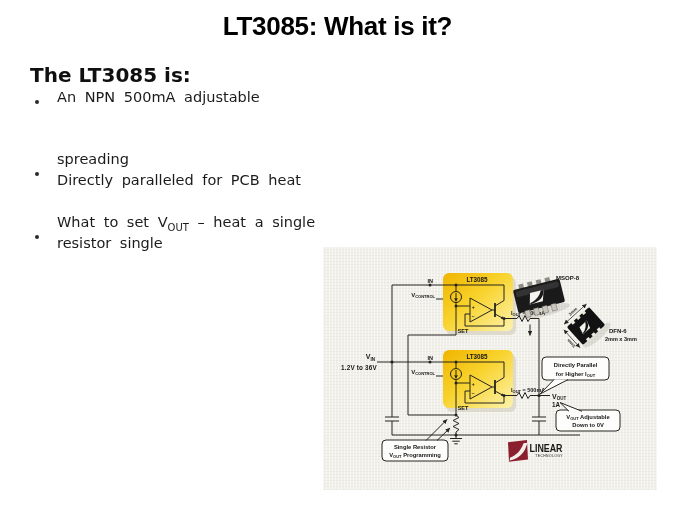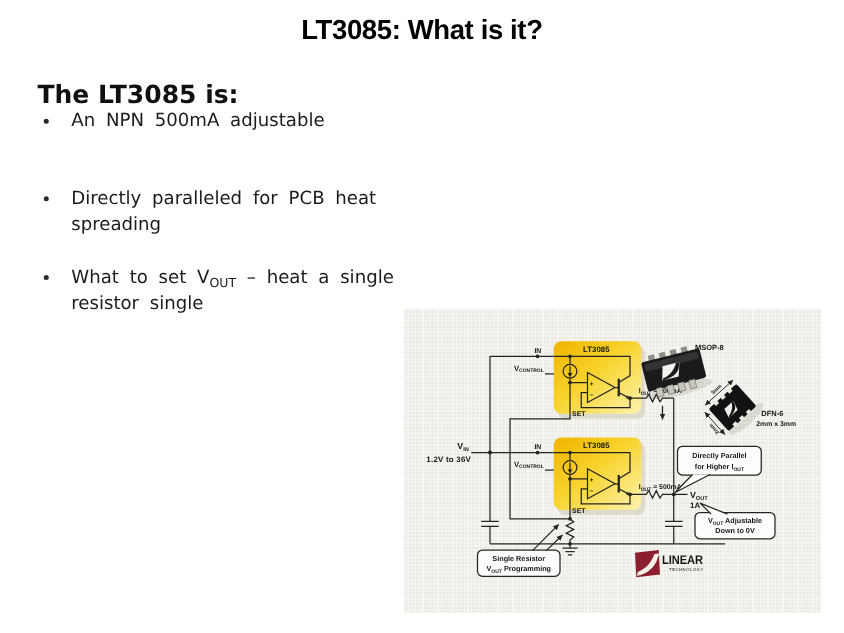--- a/index.html
+++ b/index.html
@@ -2,27 +2,27 @@
 <html><head>
 <meta charset="utf-8">
 <style>
   html,body{margin:0;padding:0;}
   body{
     width:675px;height:506px;position:relative;background:#ffffff;
     font-family:"DejaVu Sans",sans-serif;overflow:hidden;color:#1b1b1b;
   }
   .title{
     position:absolute;top:11px;left:0;width:675px;text-align:center;
-    font-family:"Liberation Sans",sans-serif;font-weight:bold;font-size:22px;
+    font-family:"Liberation Sans",sans-serif;font-weight:bold;font-size:26px;
     letter-spacing:-0.3px;color:#000;
   }
   .heading{
     position:absolute;left:30px;top:63px;font-size:20px;font-weight:bold;color:#101010;
   }
-  .bullet{position:absolute;left:35px;display:flex;}
+  .bullet{position:absolute;left:35px;display:flex;align-items:center;}
   .dot{width:4px;height:4px;border-radius:50%;background:#2a2a2a;margin-top:8px;flex:none;}
   .btext{margin-left:18px;font-size:14.5px;line-height:21px;color:#1b1b1b;word-spacing:4px;}
   .bl{display:block;white-space:nowrap;}
   sub.vs{font-size:10px;line-height:0;}
   .panel{
     position:absolute;left:323px;top:247px;width:334px;height:243px;
     background-color:#f1f0ea;
     background-image:
       repeating-linear-gradient(90deg, rgba(255,255,255,.45) 0 1px, rgba(0,0,0,0) 1px 3px),
       repeating-linear-gradient(0deg, rgba(120,115,95,.06) 0 1px, rgba(0,0,0,0) 1px 3px);
@@ -43,22 +43,22 @@
 <div class="bullet" style="top:87px">
   <span class="dot"></span>
   <div class="btext">
     <span class="bl">An NPN 500mA adjustable</span>
   </div>
 </div>
 
 <div class="bullet" style="top:149px">
   <span class="dot"></span>
   <div class="btext">
+    <span class="bl">spreading</span>
     <span class="bl">Directly paralleled for PCB heat</span>
-    <span class="bl">spreading</span>
   </div>
 </div>
 
 <div class="bullet" style="top:212px">
   <span class="dot"></span>
   <div class="btext">
     <span class="bl"><span>What to set V</span><sub class="vs">OUT</sub><span> – heat a single</span></span>
     <span class="bl">resistor single</span>
   </div>
 </div>

